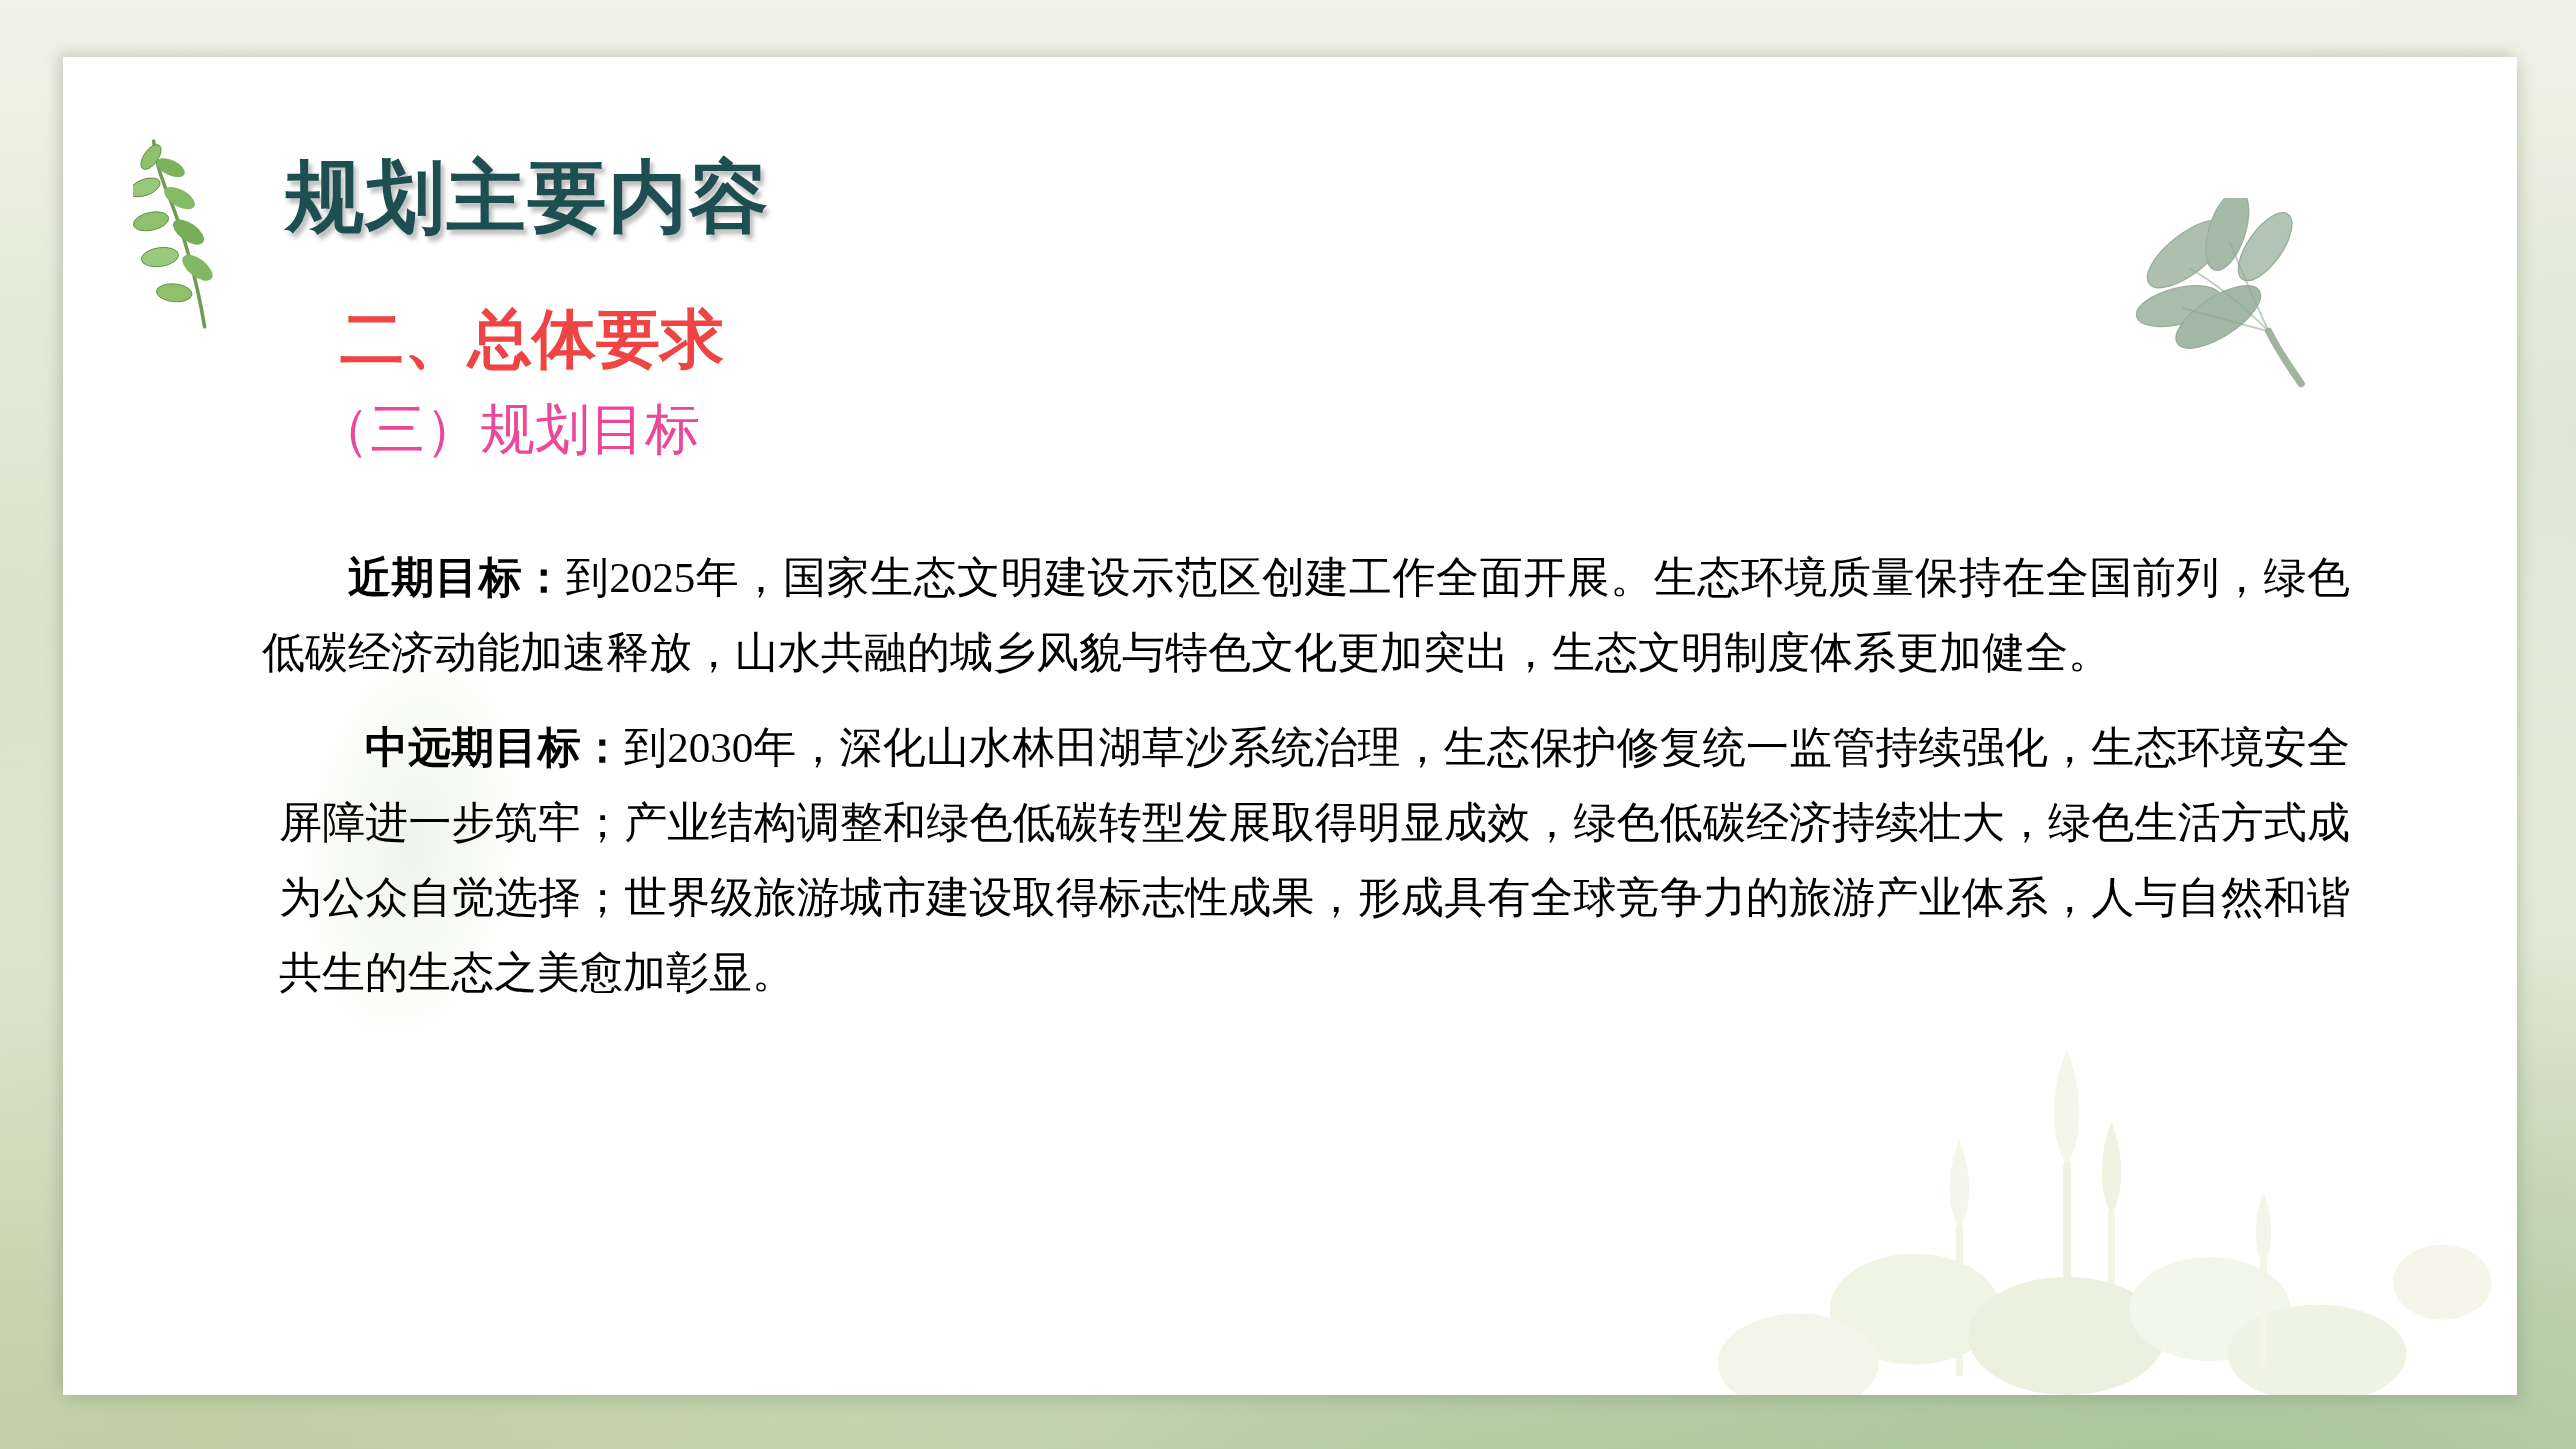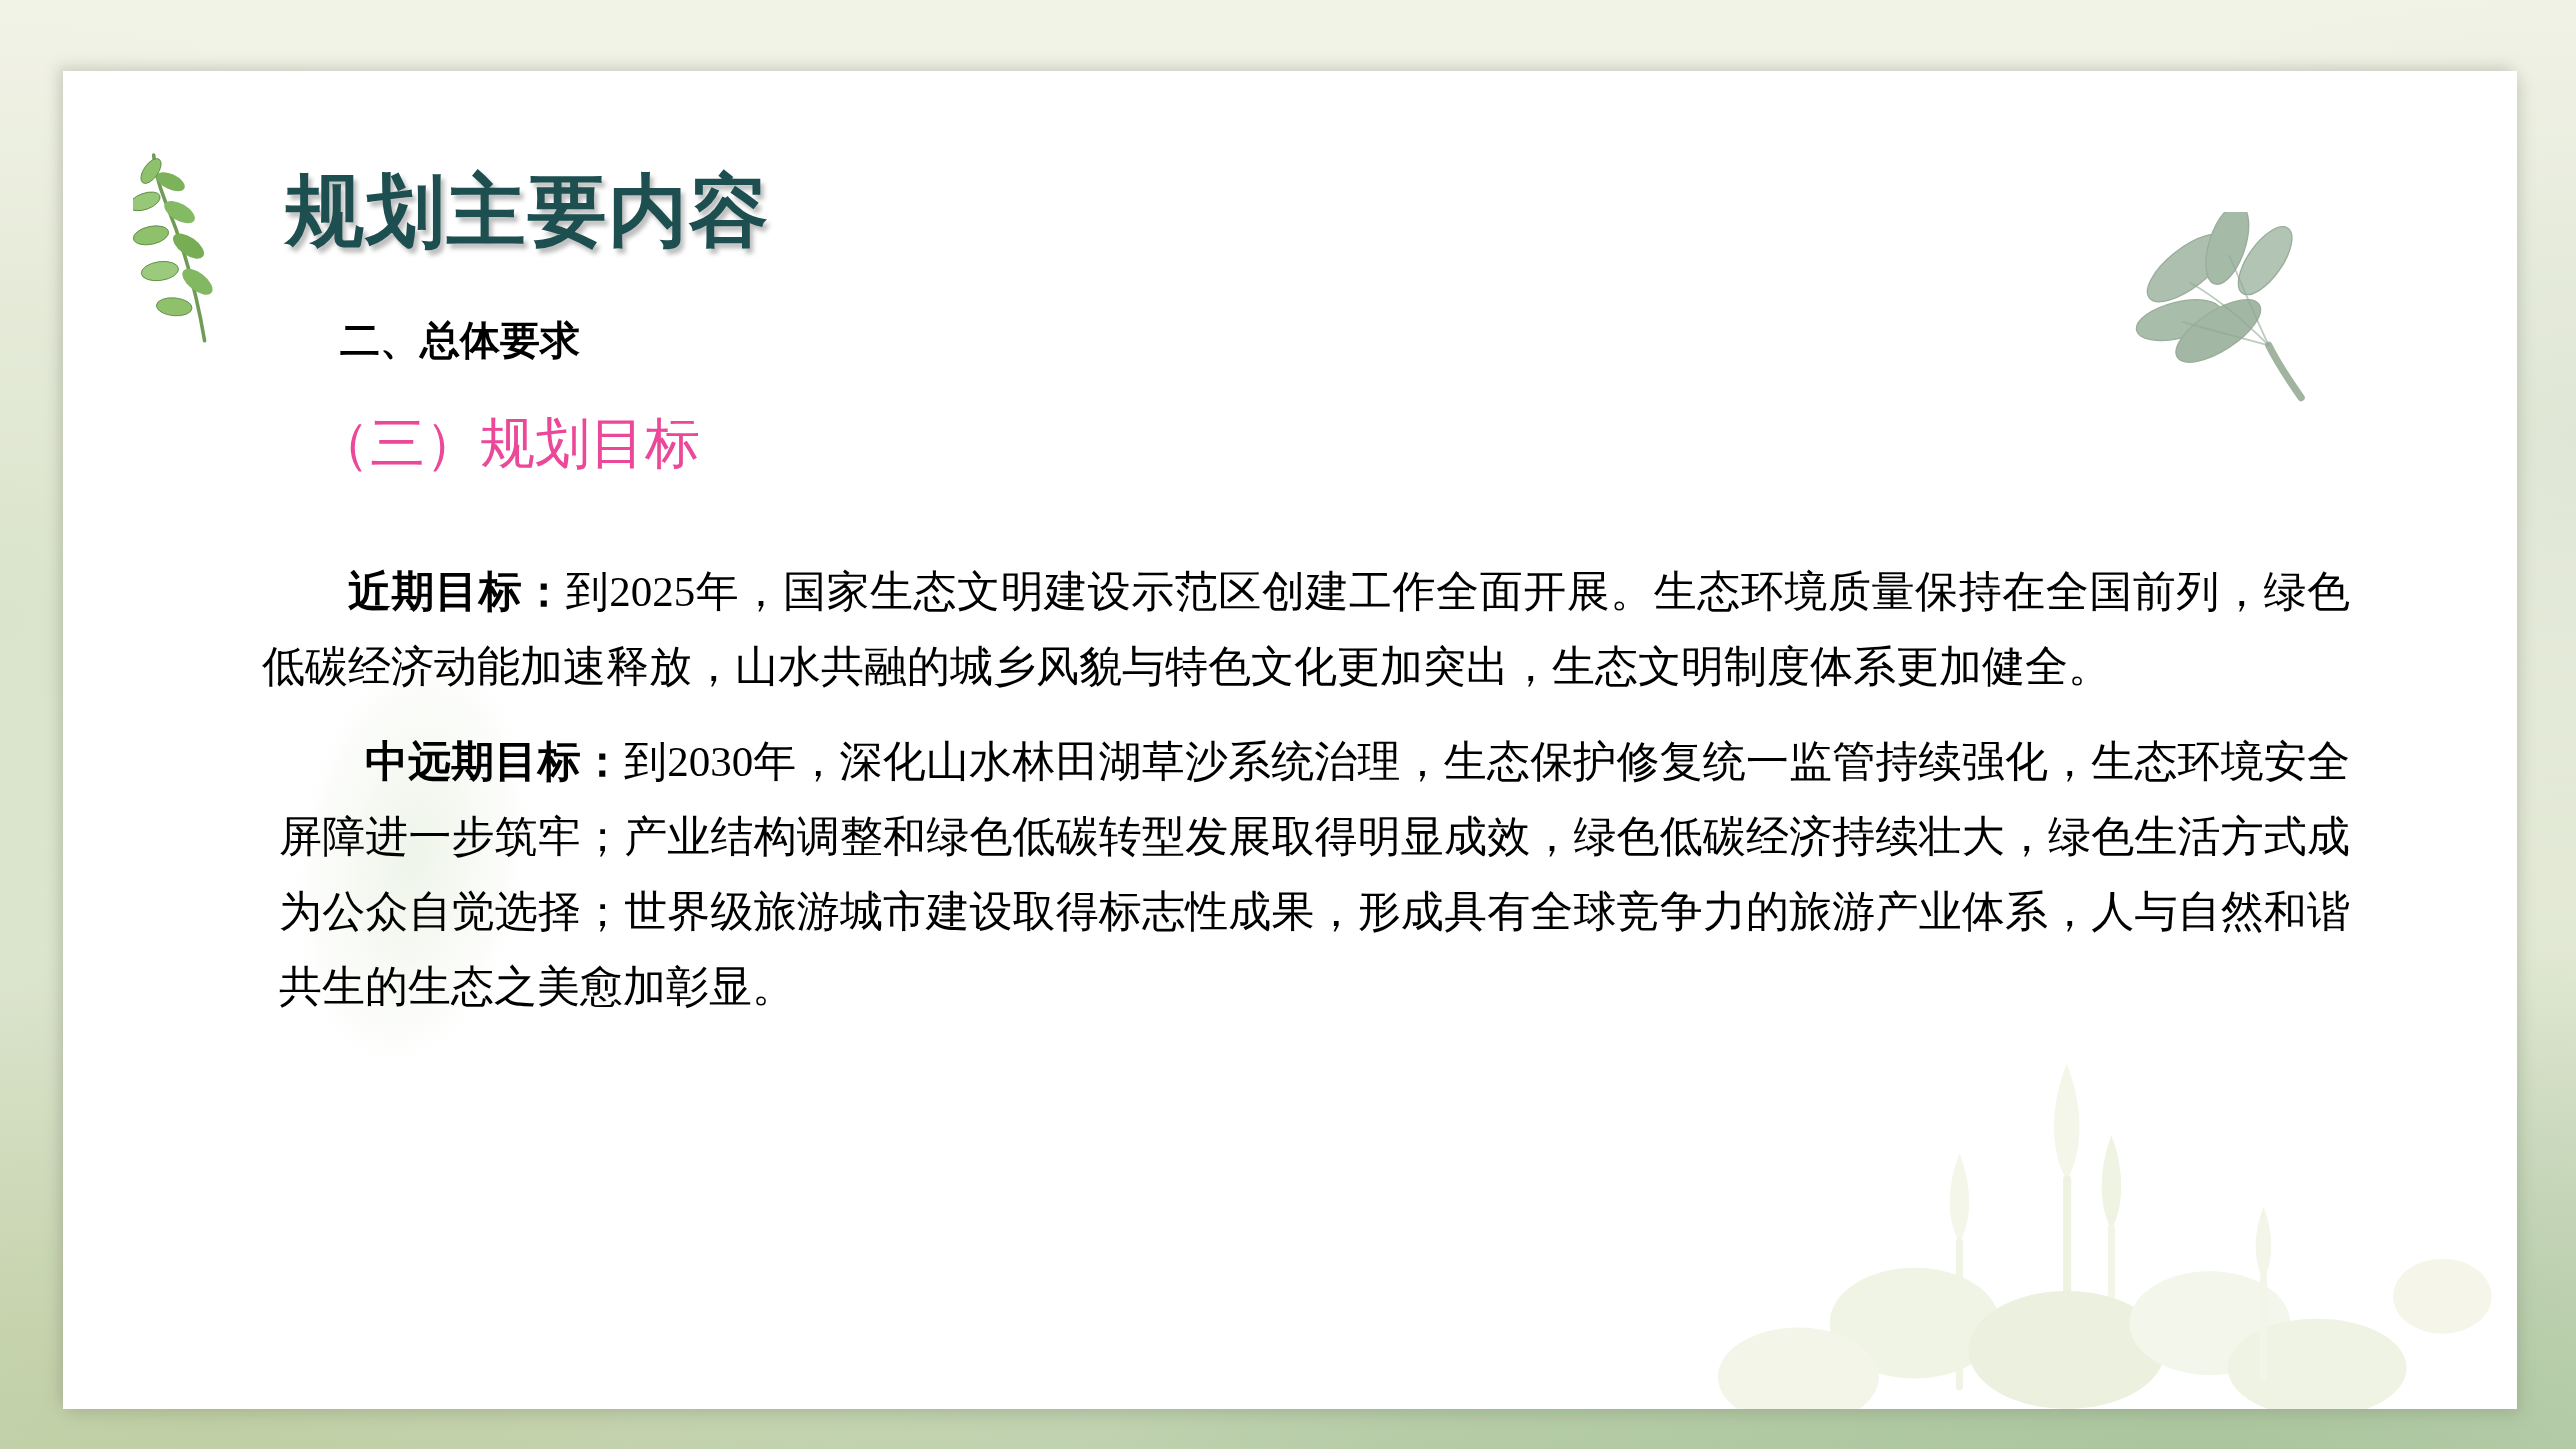--- a/index.html
+++ b/index.html
@@ -12,37 +12,37 @@
     position:absolute;inset:0;
     background:
       radial-gradient(62% 55% at 86% 102%, rgba(150,185,140,0.60), rgba(150,185,140,0) 70%),
       radial-gradient(50% 45% at 8% 98%, rgba(187,200,148,0.55), rgba(187,200,148,0) 72%),
       radial-gradient(38% 55% at 0% 42%, rgba(203,218,186,0.55), rgba(203,218,186,0) 75%),
       radial-gradient(42% 45% at 101% 30%, rgba(208,220,199,0.50), rgba(208,220,199,0) 70%),
       radial-gradient(45% 35% at 55% 101%, rgba(173,198,155,0.45), rgba(173,198,155,0) 70%),
       linear-gradient(180deg,#f2f3e7 0%,#edefe1 38%,#e0e7d2 68%,#c6d6b7 100%);
   }
   .card{
-    position:absolute;left:63px;top:71px;width:2454px;height:1338px;
+    position:absolute;left:63px;top:57px;width:2454px;height:1338px;
     background:#ffffff;
     box-shadow:-5.4px -5.4px 12.5px rgba(120,122,112,0.25), 5.4px 7.2px 14.3px rgba(112,128,100,0.22);
     overflow:hidden;
     text-decoration:underline;
   }
   .branch-leaf{position:absolute;left:70px;top:75px;width:103px;height:201px;}
   .page-title{
     position:absolute;left:222px;top:100px;
     font-size:79px;font-weight:700;letter-spacing:1.8px;line-height:1;
     color:#1d4f50;
     text-shadow:3.6px 5.4px 4.5px rgba(110,110,110,0.45);
     white-space:nowrap;
   }
   .section-heading{
     position:absolute;left:277px;top:247px;
-    font-size:40px;font-weight:700;color:#000000;line-height:1.1;white-space:nowrap;
+    font-size:64px;font-weight:700;color:#ef4444;line-height:1.1;white-space:nowrap;
   }
   .sub-heading{
     position:absolute;left:252px;top:343px;
     font-family:"Liberation Serif","DejaVu Serif",serif;
     font-size:55px;font-weight:400;color:#ec4899;line-height:1.1;white-space:nowrap;
   }
   .body-text{
     position:absolute;left:199px;top:483px;width:2088px;
     font-family:"Liberation Serif","DejaVu Serif",serif;
     font-size:43px;line-height:75px;color:#000;

